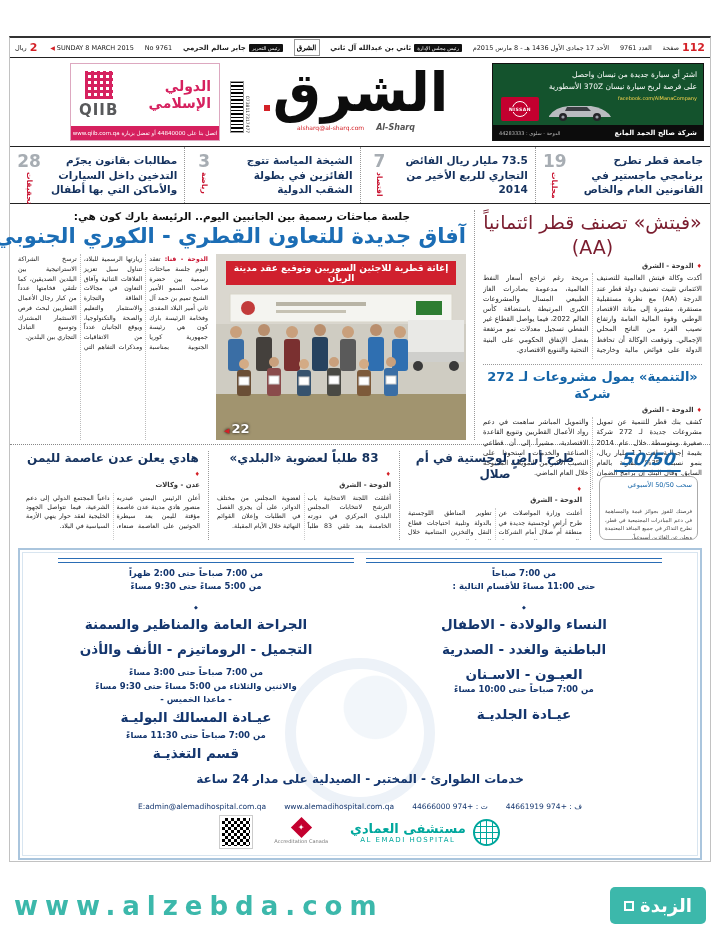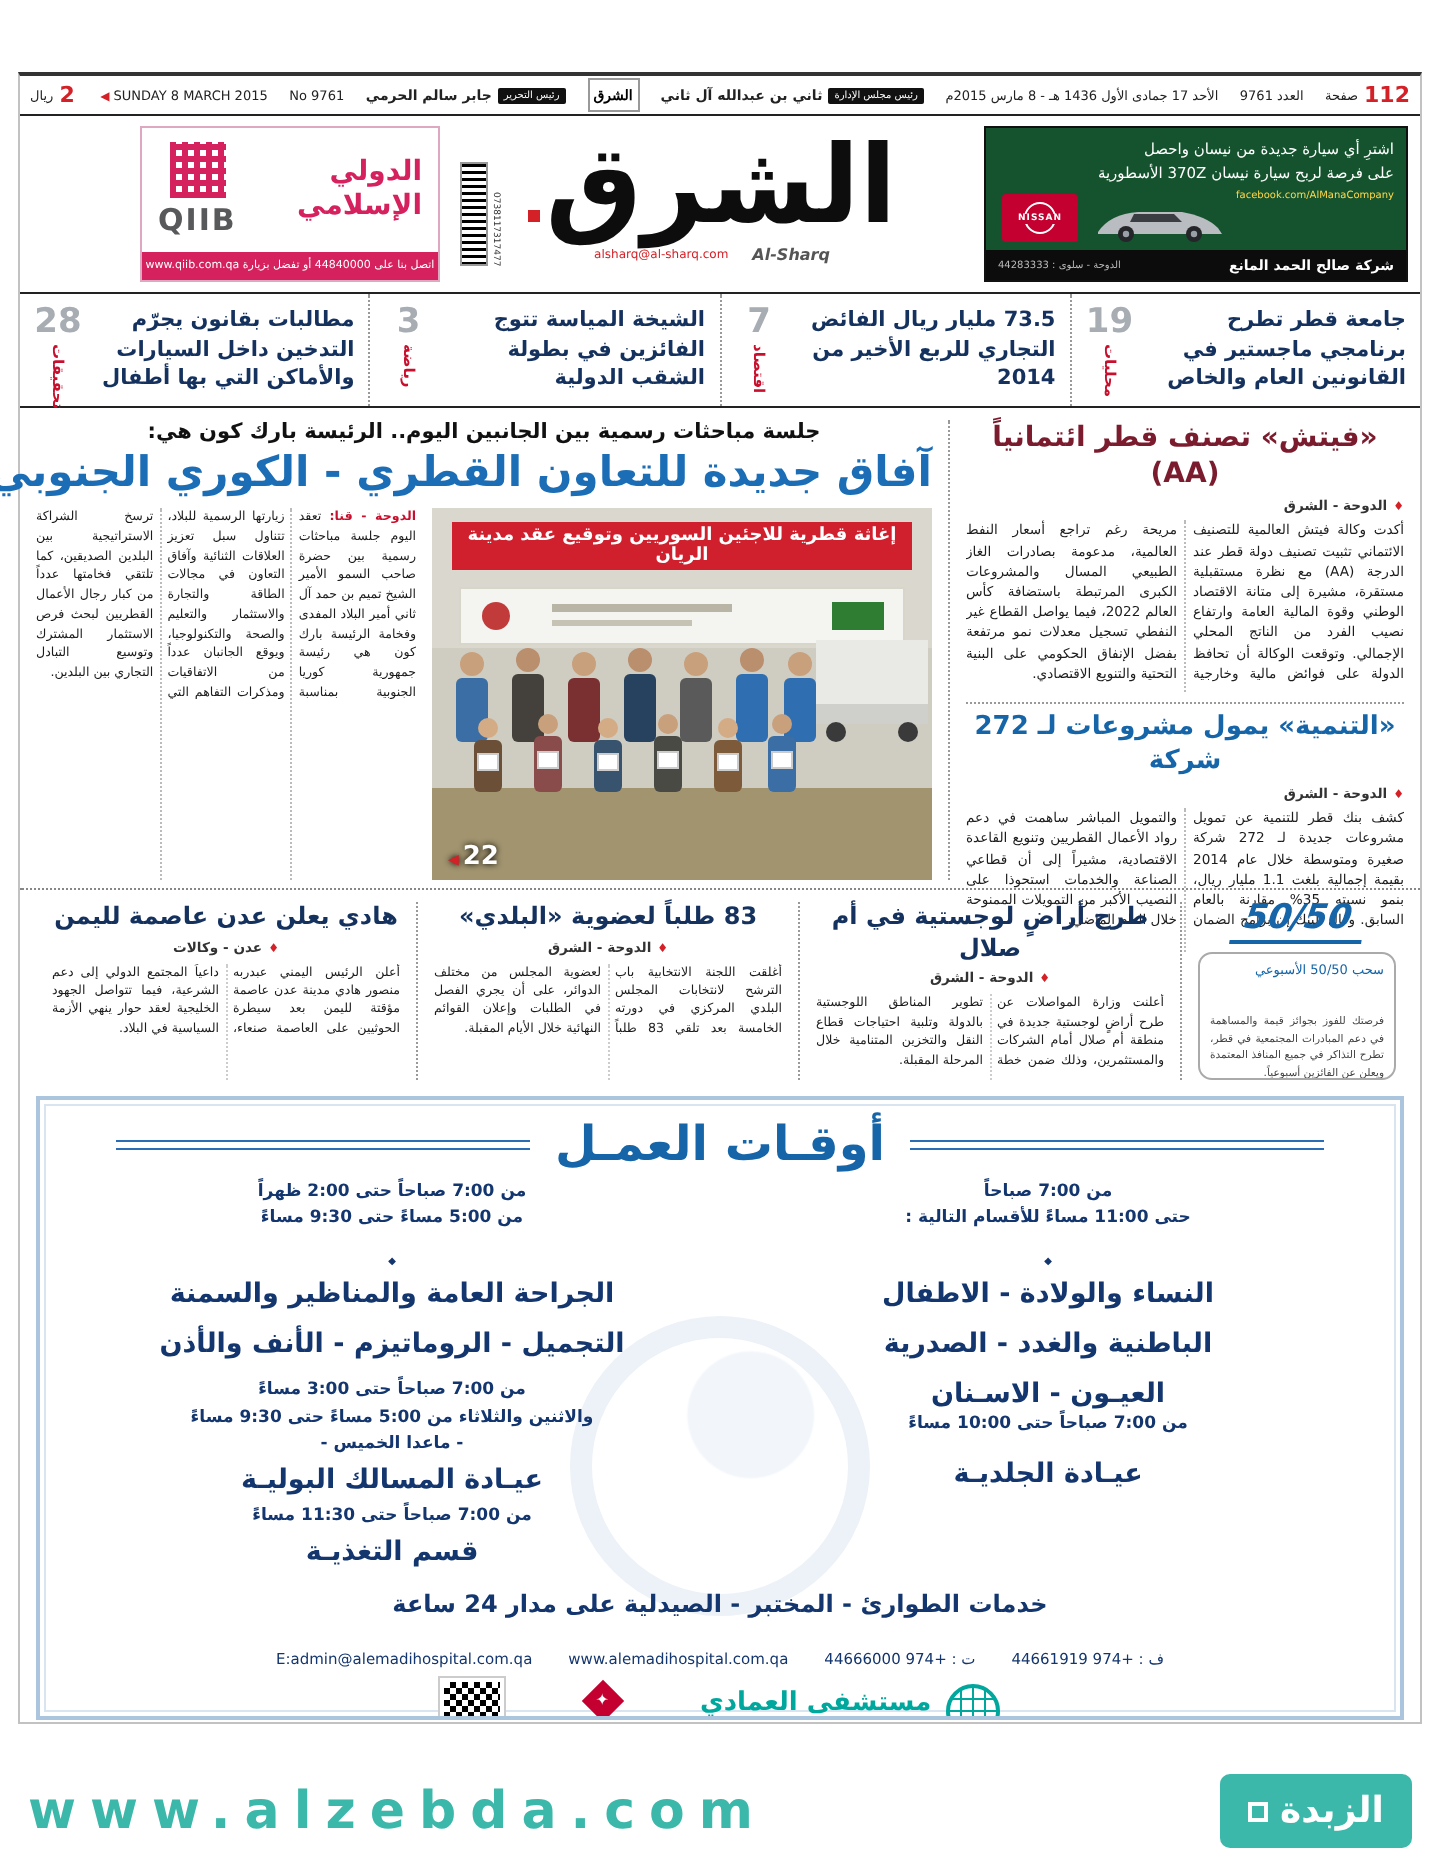--- a/index.html
+++ b/index.html
@@ -85,21 +85,21 @@
   .teaser-row { height:58px; border-top:1.5px solid #222; border-bottom:1px solid #222; display:flex; }
   .teaser { flex:1; display:flex; padding:6px 7px; gap:5px; align-items:flex-start; }
   .teaser:not(:last-child) { border-left:1px dotted #999; }
   .t-title { flex:1; font-size:10.5px; font-weight:bold; color:#15325e; line-height:1.4; text-align:right; }
   .t-meta { width:24px; display:flex; flex-direction:column; align-items:center; gap:2px; }
   .t-num { font-size:17px; font-weight:bold; color:#a7adb3; line-height:1; }
   .t-sec { color:#c8102e; font-size:7.5px; font-weight:bold; writing-mode:vertical-rl; }
   
   .main-section { height:240px; display:flex; gap:8px; padding:6px 8px 4px; }
   .rail { width:228px; border-left:1px dotted #999; padding-left:8px; display:flex; flex-direction:column; }
-  .fitch-title { font-size:14px; font-weight:bold; color:#7a1c2e; text-align:center; line-height:1.3; }
+  .fitch-title { font-size:19px; font-weight:normal; color:#7a1c2e; text-align:center; line-height:1.3; }
   .byline { display:flex; gap:3px; font-size:6.8px; color:#333; font-weight:bold; margin:3px 0; }
   .icon-diamond-sm::before { content:"♦"; color:#d42127; font-size:6px; }
   .small-body {
     font-size:6.8px; line-height:1.5; text-align:justify; color:#1c1c1c;
     column-count:2; column-gap:8px; column-rule:1px dotted #bbb; overflow:hidden;
   }
   .fitch-body { height:86px; }
   .rail-divider { border-top:1px dotted #999; margin:5px 0 4px; }
   .tanmia-title { font-size:13px; font-weight:bold; color:#1565a8; text-align:center; line-height:1.3; }
   .tanmia-body { height:72px; }
@@ -115,21 +115,21 @@
     font-size:13px; text-shadow:0 0 3px #000; }
   .photo-page::after { content:"◀"; color:#d42127; font-size:7px; margin-right:2px; }
   .story { flex:1; font-size:6.3px; line-height:1.55; text-align:justify; color:#1c1c1c;
     column-count:3; column-gap:7px; column-rule:1px dotted #bbb; overflow:hidden; }
   .lead { color:#c8102e; font-weight:bold; }
   
   .row2 { height:100px; border-top:1px dotted #888; display:flex; padding:6px 8px 4px; }
   .r2 { flex:1; padding:0 8px; display:flex; flex-direction:column; min-width:0; }
   .r2:not(:last-child) { border-left:1px dotted #999; }
   .r2-title { font-size:12px; font-weight:bold; color:#15325e; text-align:center; line-height:1.3; }
-  .r2-byline { justify-content:center; }
+  .r2-byline { justify-content:center;flex-direction:column; }
   .r2-body { font-size:6.3px; line-height:1.5; text-align:justify; column-count:2;
     column-gap:7px; column-rule:1px dotted #ccc; flex:1; overflow:hidden; margin-top:1px; }
   .rail2 { width:112px; padding:0 4px 0 8px; border-left:1px dotted #999;
     display:flex; flex-direction:column; align-items:center; }
   .logo5050 { color:#1565a8; font-weight:900; font-style:italic; font-size:17px;
     line-height:1; border-bottom:2px solid #1565a8; transform:skewX(-8deg); padding:0 6px 2px; }
   .promo-box { border:1px solid #aaa; border-radius:7px; padding:3px 5px; font-size:5.3px;
     color:#444; text-align:justify; line-height:1.6; margin-top:4px; flex:1; overflow:hidden; width:100%; }
   .promo-title { color:#1565a8; font-weight:normal; font-size:6.5px; margin-bottom:17px; }
   
@@ -407,21 +407,20 @@
         <span>عدن - وكالات</span>
       </div>
       <div class="r2-body">أعلن الرئيس اليمني عبدربه منصور هادي مدينة عدن عاصمة مؤقتة لليمن بعد سيطرة الحوثيين على العاصمة صنعاء، داعياً المجتمع الدولي إلى دعم الشرعية، فيما تتواصل الجهود الخليجية لعقد حوار ينهي الأزمة السياسية في البلاد.</div>
     </div>
   </div>
 
   <div class="hospital">
     <div class="watermark"></div>
     <div class="had-title-row">
       <div class="had-rule"></div>
-      <div class="had-title">أوقـات العمـل</div>
       <div class="had-rule"></div>
     </div>
     <div class="sched">
       <div class="sched-col">
         <div class="hrs">من 7:00 صباحاً</div>
         <div class="hrs">حتى 11:00 مساءً للأقسام التالية :</div>
         <div class="dsep icon-diamond"></div>
         <div class="dept">النساء والولادة - الاطفال</div>
         <div class="dept">الباطنية والغدد - الصدرية</div>
         <div class="dept dept-tight">العيـون - الاسـنان</div>

